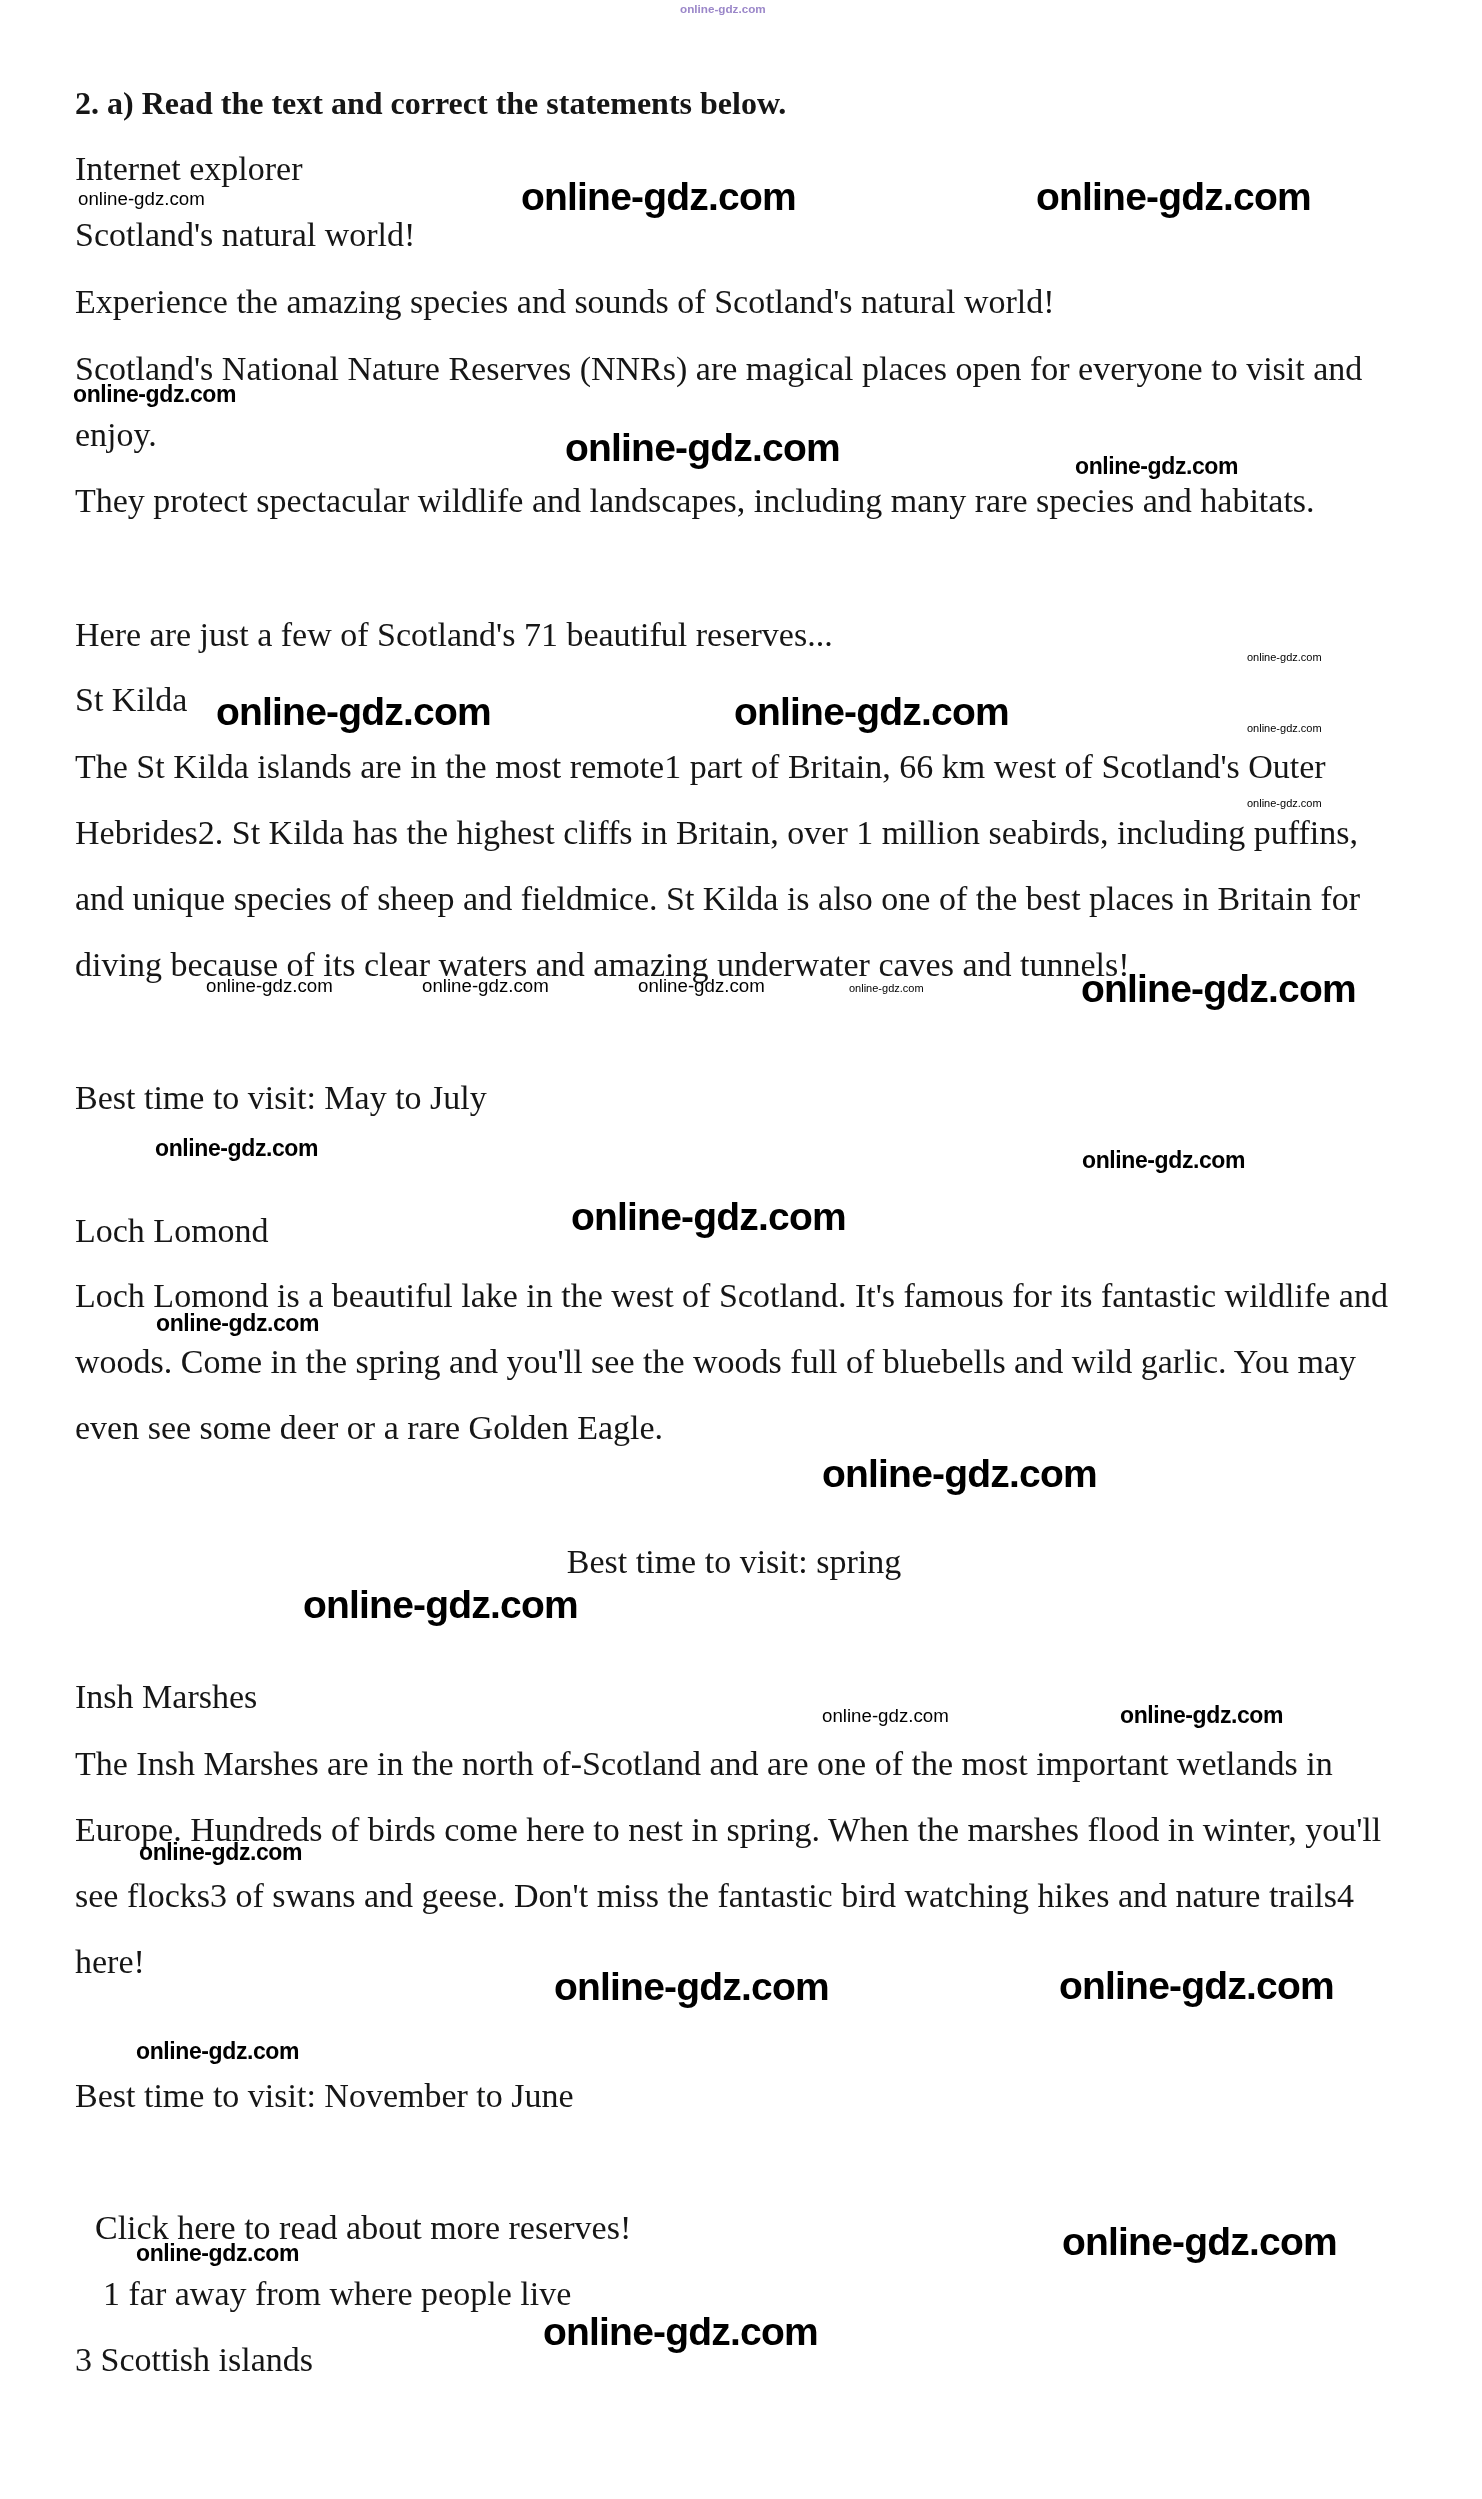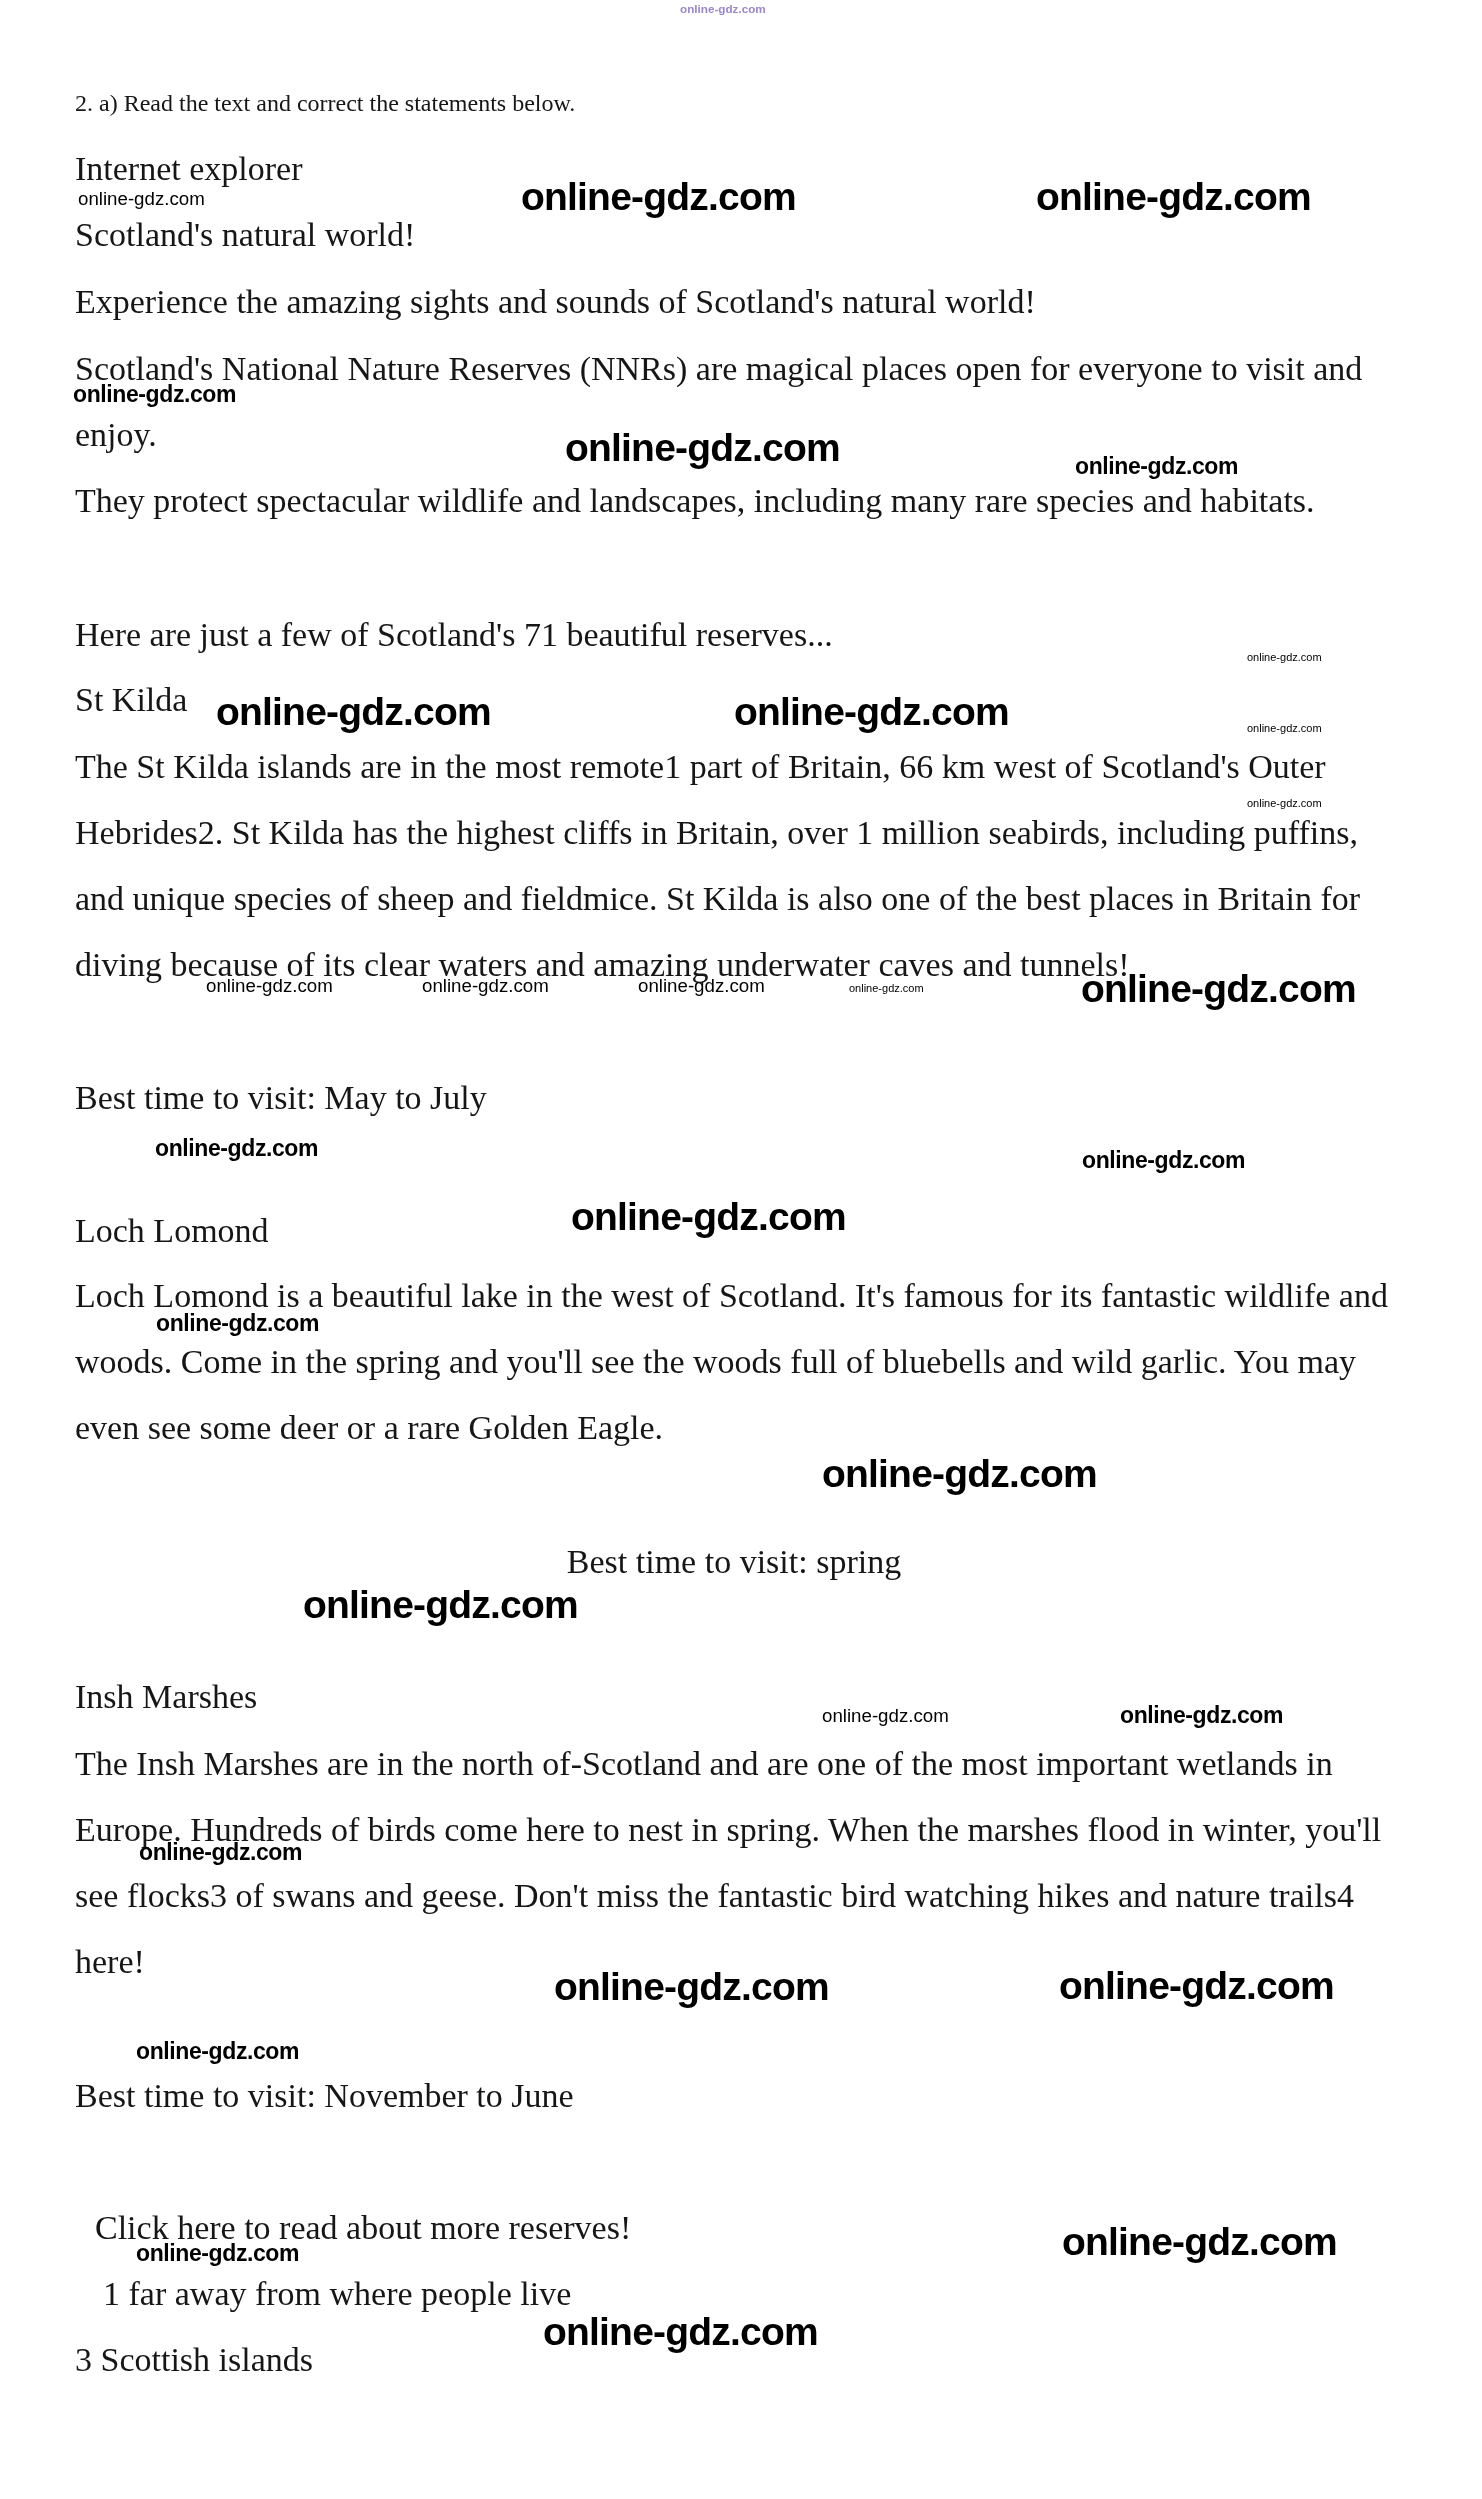--- a/index.html
+++ b/index.html
@@ -15,22 +15,22 @@
   }
   .para {
     position:absolute;
     left:75px;
     width:1318px;
     font-size:34px;
     line-height:66px;
     font-weight:normal;
   }
   .heading {
-    font-weight:normal;
-    font-size:24px;
+    font-weight:bold;
+    font-size:32px;
     width:1361px;
   }
   .wm {
     position:absolute;
     font-family:"Liberation Sans", sans-serif;
     color:#000000;
     white-space:nowrap;
     line-height:1;
   }
   .wm-lg { font-size:39px; font-weight:600; letter-spacing:-0.8px; }
@@ -41,21 +41,21 @@
 </style>
 </head>
 <body>
 
 <div class="page">
 
   <div class="para heading" style="top:70px;">2. a) Read the text and correct the statements below.</div>
 
   <div class="para" style="top:136px;">Internet explorer</div>
   <div class="para" style="top:202px;">Scotland's natural world!</div>
-  <div class="para" style="top:269px;">Experience the amazing sights and sounds of Scotland's natural world!</div>
+  <div class="para" style="top:269px;">Experience the amazing species and sounds of Scotland's natural world!</div>
   <div class="para" style="top:468px;">They protect spectacular wildlife and landscapes, including many rare species and habitats.</div>
   <div class="para" style="top:336px;">Scotland's National Nature Reserves (NNRs) are magical places open for everyone to visit and enjoy.</div>
   <div class="para" style="top:602px;">Here are just a few of Scotland's 71 beautiful reserves...</div>
 
   <div class="para" style="top:667px;">St Kilda</div>
   <div class="para" style="top:734px;">The St Kilda islands are in the most remote1 part of Britain, 66 km west of Scotland's Outer Hebrides2. St Kilda has the highest cliffs in Britain, over 1 million seabirds, including puffins, and unique species of sheep and fieldmice. St Kilda is also one of the best places in Britain for diving because of its clear waters and amazing underwater caves and tunnels!</div>
   <div class="para" style="top:1065px;">Best time to visit: May to July</div>
 
   <div class="para" style="top:1198px;">Loch Lomond</div>
   <div class="para" style="top:1263px;">Loch Lomond is a beautiful lake in the west of Scotland. It's famous for its fantastic wildlife and woods. Come in the spring and you'll see the woods full of bluebells and wild garlic. You may even see some deer or a rare Golden Eagle.</div>

